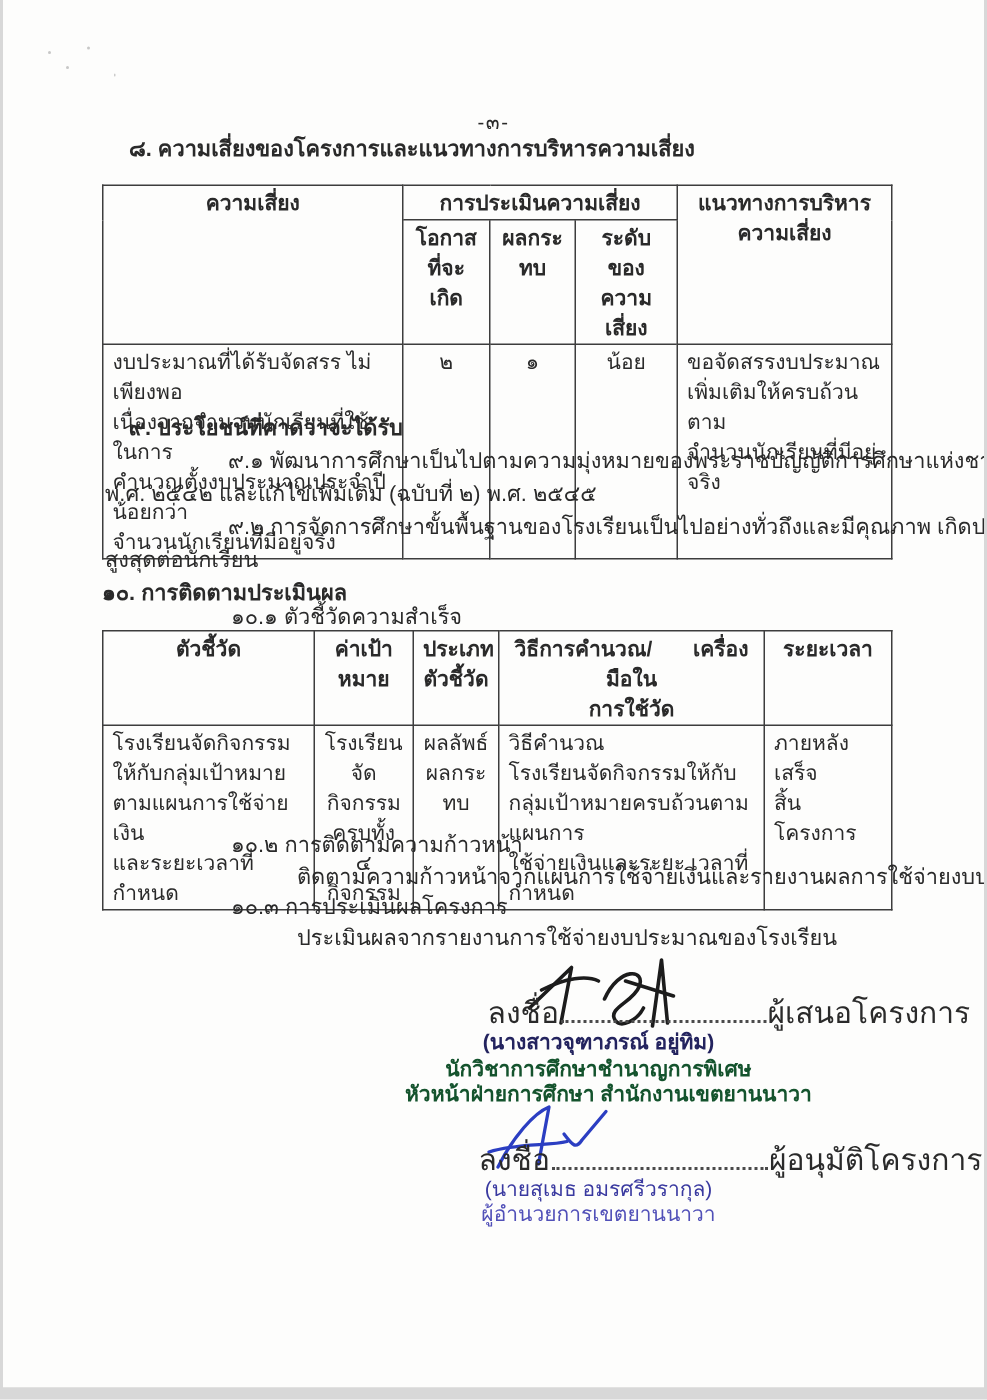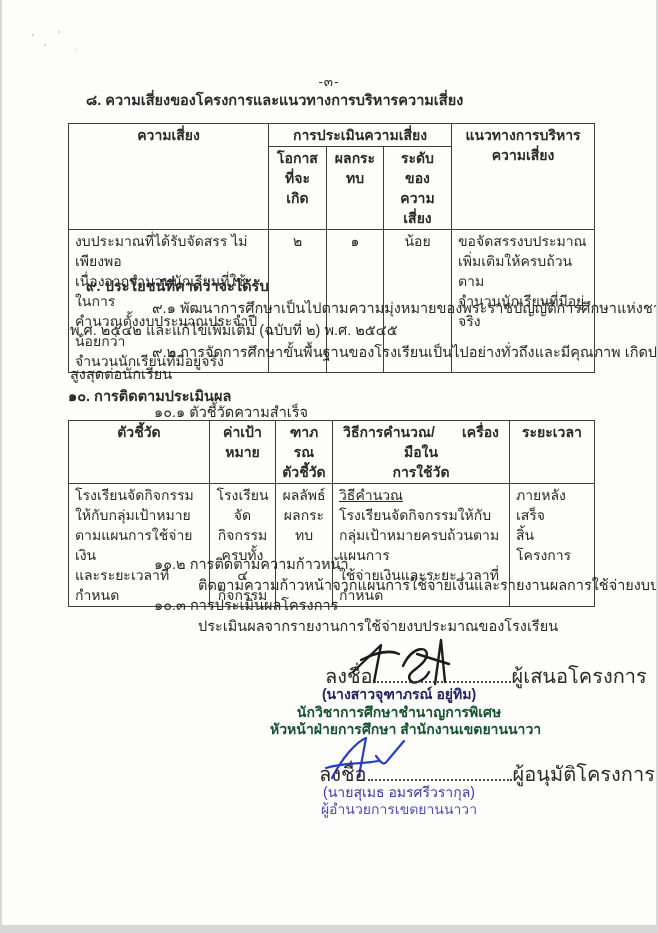--- a/index.html
+++ b/index.html
@@ -34,21 +34,21 @@
   table.doc td {
     border:1.4px solid #3d3d3d;
     padding:1px 6px;
     line-height:20px;
     vertical-align:top;
     overflow:hidden;
   }
   td.hc { text-align:center; font-weight:bold; vertical-align:middle; padding:1px 2px; line-height:19px; }
   td.num { text-align:center; }
   td.ctr { text-align:center; }
-  .u { text-decoration:underline; }
+  .u { }
 
   
   .sigline { position:absolute; font-size:20px; line-height:17px; white-space:nowrap; }
   .dots { display:inline-block; width:137px; height:12px; border-bottom:2px dotted #4a4a4a; margin:0 1px; }
   .sigcenter { position:absolute; left:268px; width:258px; text-align:center; line-height:16px; font-size:14px; white-space:nowrap; }
   .name1 { color:#23235e; font-weight:bold; }
   .stamp1 { color:#14532d; font-weight:bold; }
   .name2 { color:#3a3aa0; font-weight:normal; }
   .stamp2 { color:#5150b8; font-weight:normal; }
   .ink { position:absolute; }
@@ -118,21 +118,21 @@
       <col style="width:141px">
         <col style="width:66px">
         <col style="width:57px">
         <col style="width:177px">
         <col style="width:85px">
     </colgroup>
     <tbody>
       <tr style="height:38px">
         <td class="hc">ตัวชี้วัด</td>
         <td class="hc">ค่าเป้าหมาย</td>
-        <td class="hc pre">ฑาภรณ
+        <td class="hc pre">ประเภท
 ตัวชี้วัด</td>
         <td class="hc pre">วิธีการคำนวณ/&nbsp;&nbsp;&nbsp;&nbsp;&nbsp;&nbsp;&nbsp;เครื่องมือใน
 การใช้วัด</td>
         <td class="hc">ระยะเวลา</td>
       </tr>
       <tr style="height:84px">
         <td class="pre">โรงเรียนจัดกิจกรรม
 ให้กับกลุ่มเป้าหมาย
 ตามแผนการใช้จ่ายเงิน
 และระยะเวลาที่กำหนด</td>

